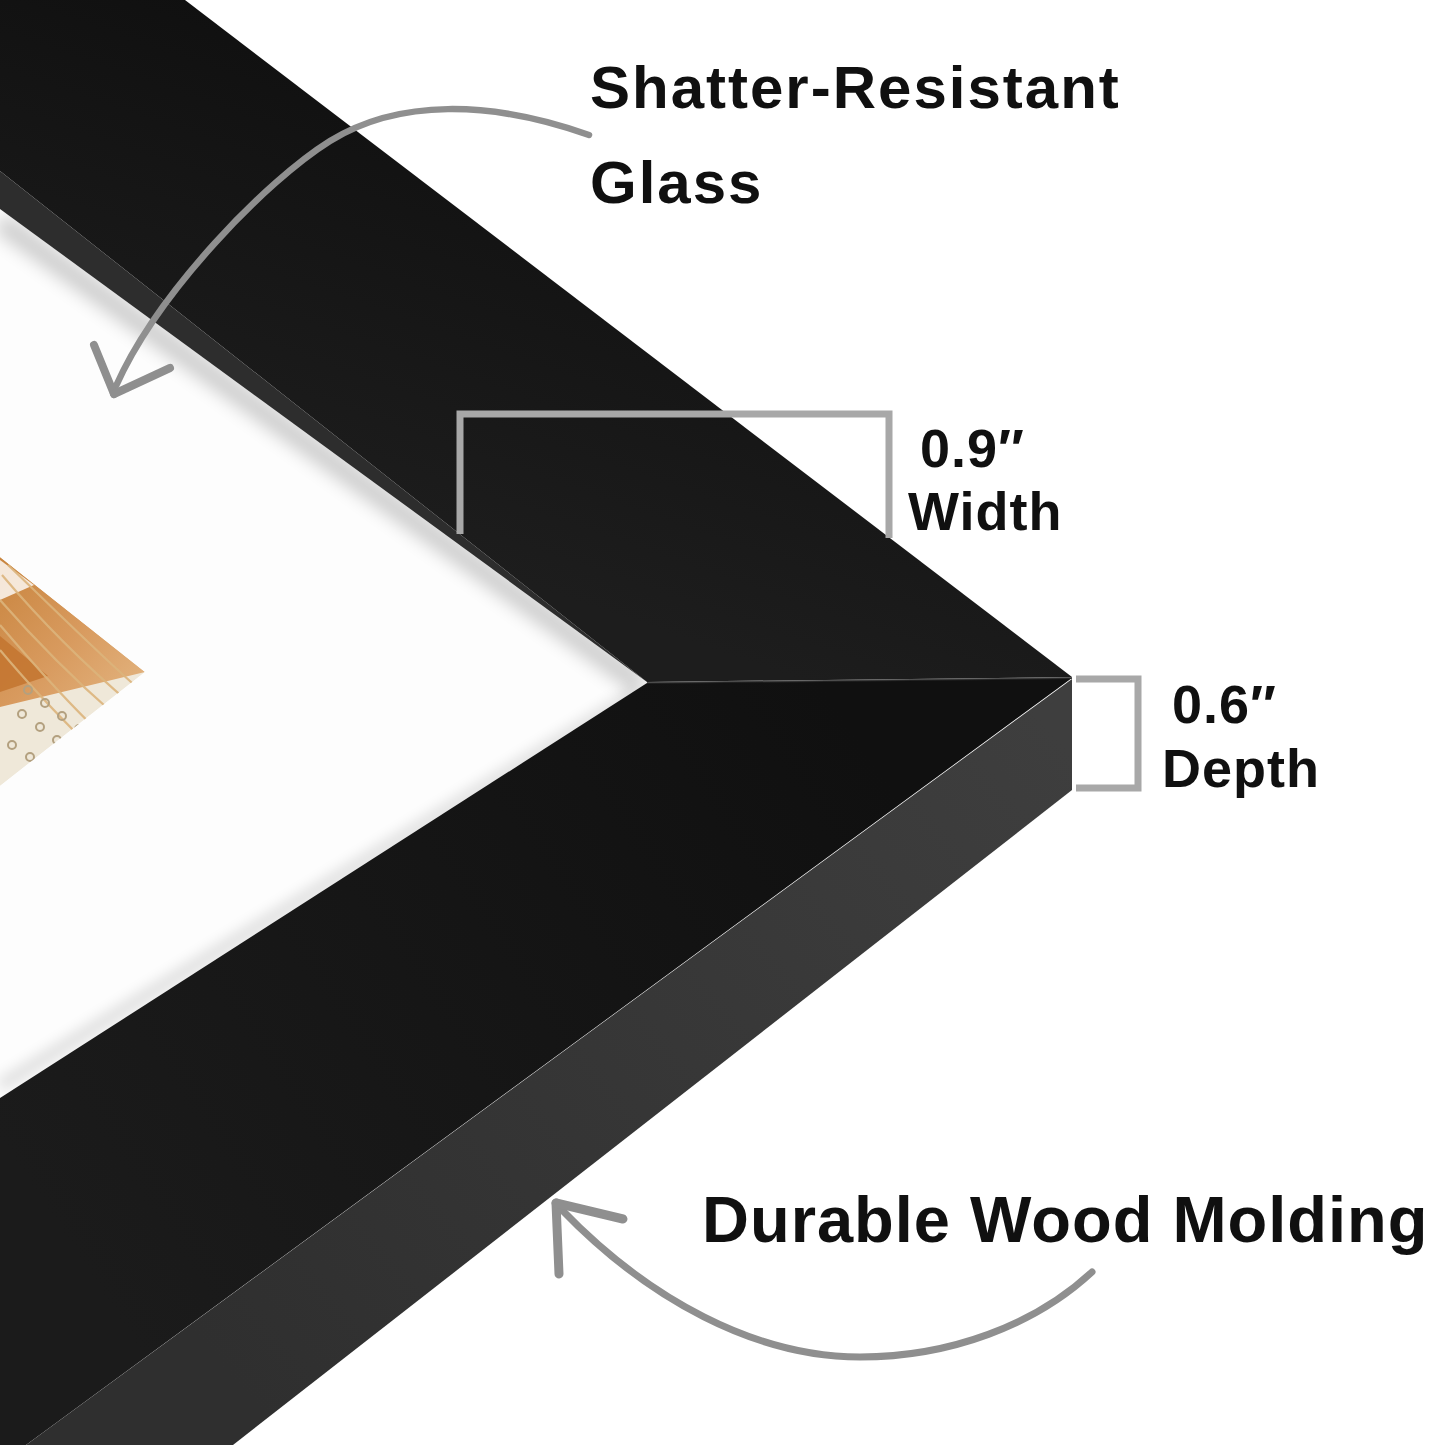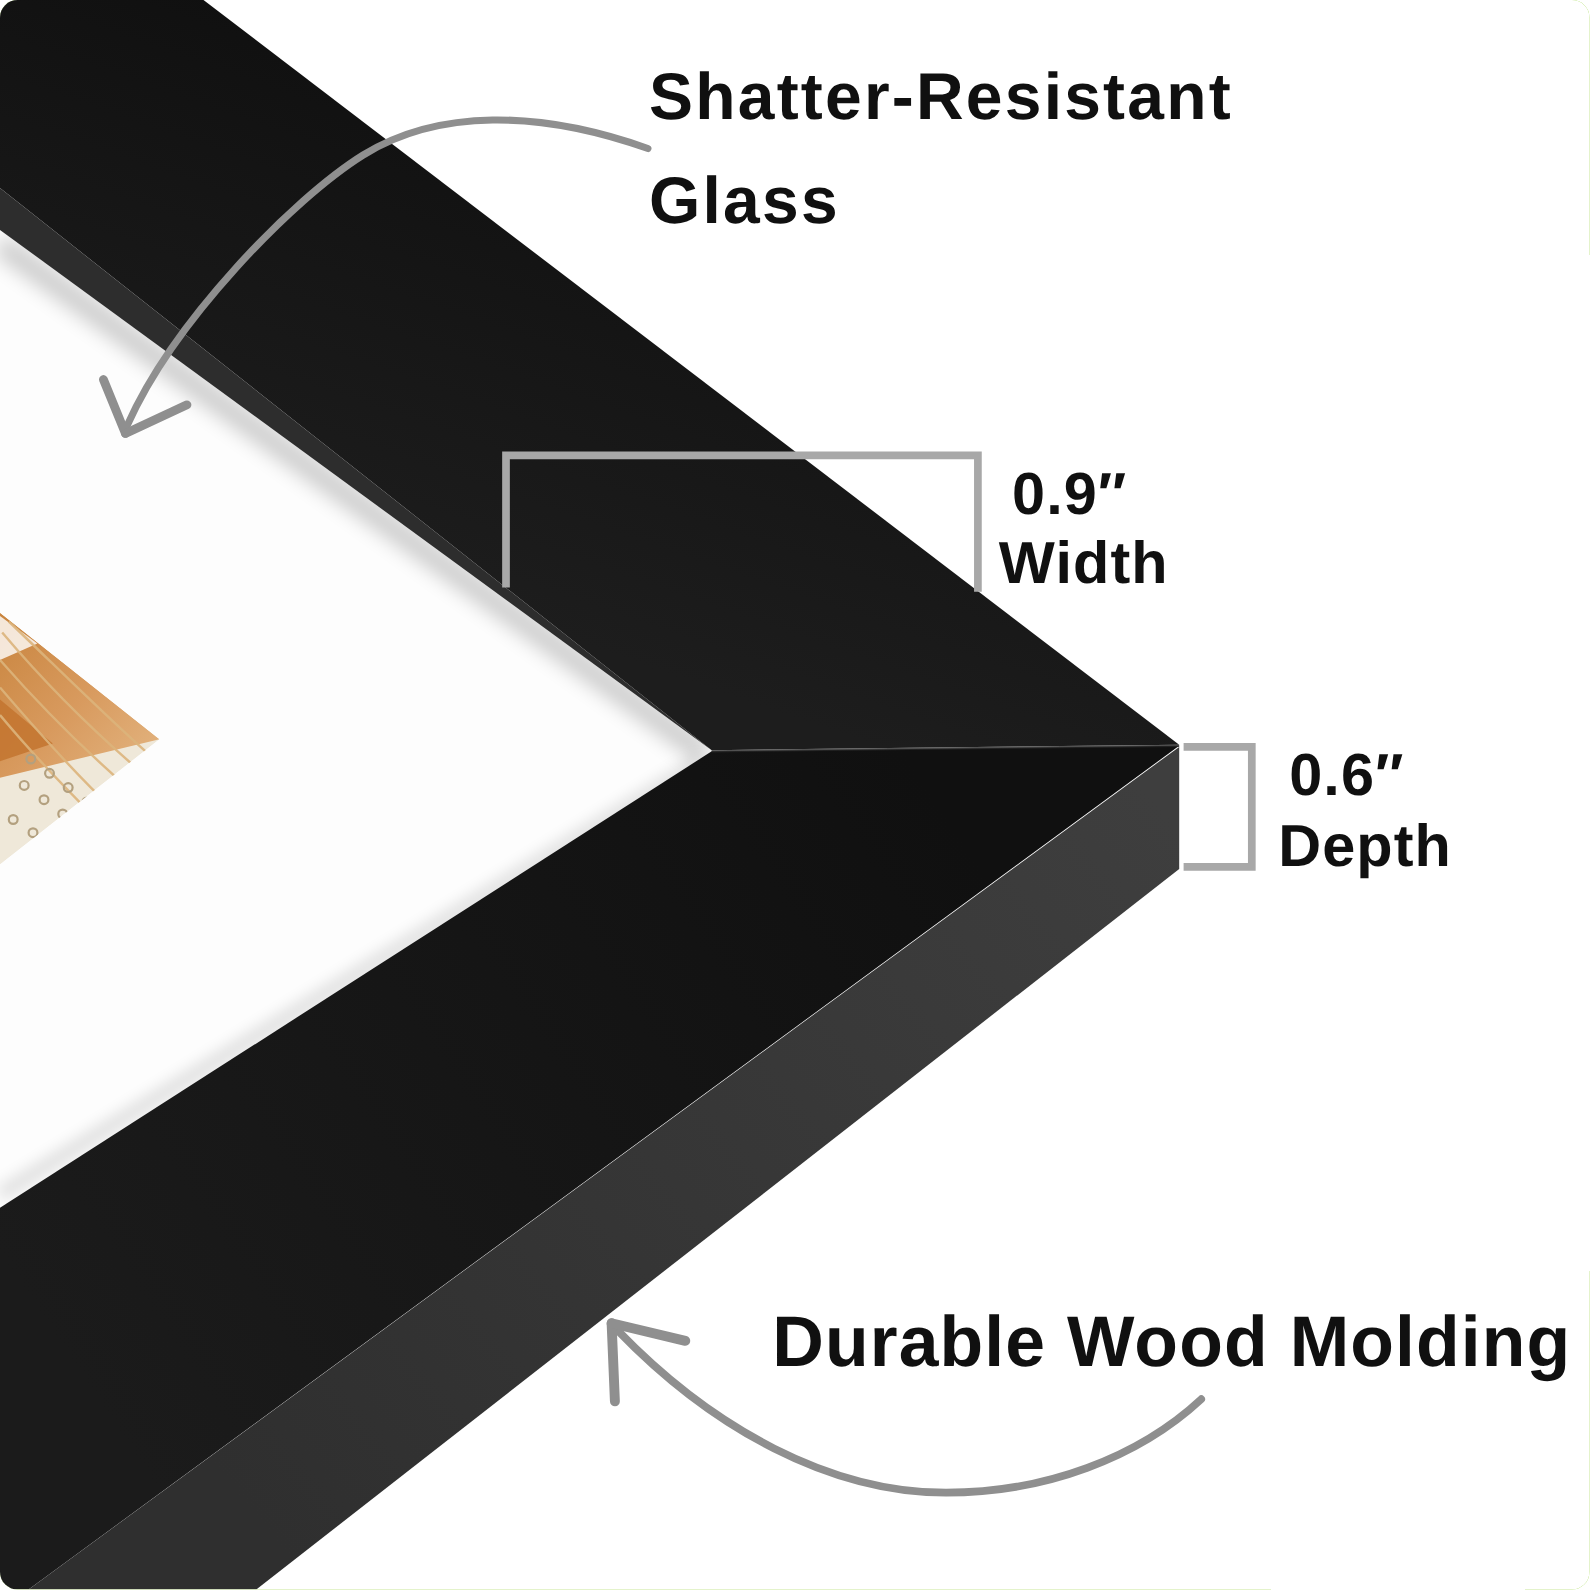--- a/index.html
+++ b/index.html
@@ -1,16 +1,16 @@
 <!DOCTYPE html>
 <html><head>
 <meta charset="utf-8">
 <style>
   html,body{margin:0;padding:0;background:#fff;}
-  .stage{width:1445px;height:1445px;position:relative;overflow:hidden;background:#84cc16;border-radius:16px;}
+  .stage{width:1445px;height:1445px;position:relative;overflow:hidden;background:#f9a8d4;}
   svg{display:block;}
   .lbl{font-family:"Liberation Sans", sans-serif;font-weight:bold;fill:#101010;}
   .t-big{font-size:60px;letter-spacing:2px;}
   .t-mid{font-size:54px;letter-spacing:1px;}
   .t-bottom{font-size:65px;letter-spacing:1px;}
 </style>
 </head>
 <body>
 
 <div class="stage">

